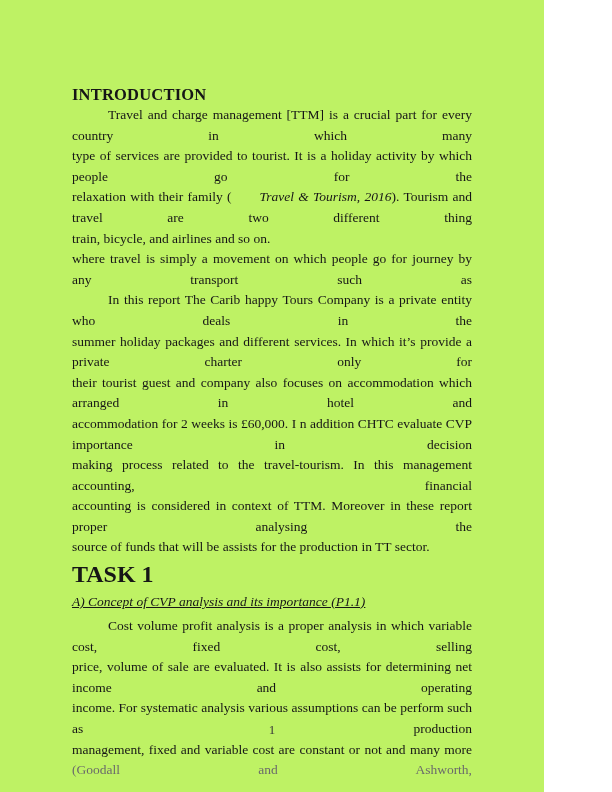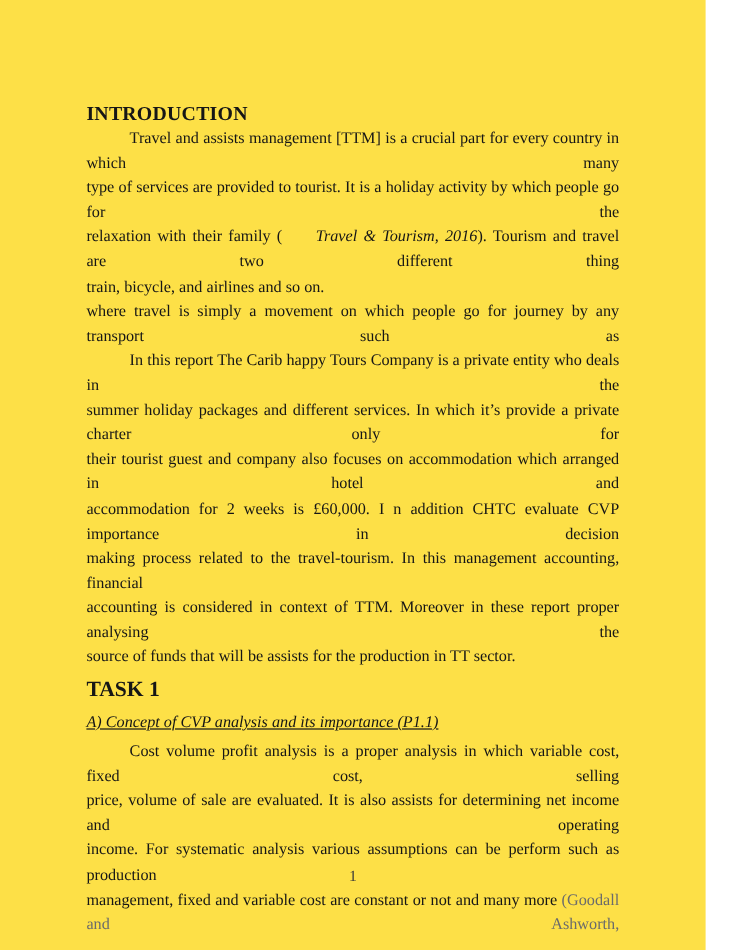--- a/index.html
+++ b/index.html
@@ -1,39 +1,39 @@
 <!DOCTYPE html>
 <html><head>
 <meta charset="utf-8">
 <style>
   html, body { margin: 0; padding: 0; background: #ffffff; }
   .page {
     position: relative;
-    width: 588px;
+    width: 544px;
     height: 792px;
-    background: #fde047;
+    background: #bef264;
     font-family: "Liberation Serif", serif;
     color: #161616;
     overflow: hidden;
   }
   .content {
     position: absolute;
     left: 72px;
     right: 72px;
     top: 84px;
   }
   .h-major {
     font-size: 16.5px;
     font-weight: bold;
     line-height: 21px;
     margin: 0;
     letter-spacing: 0.2px;
   }
   .h-task {
-    font-size: 18px;
+    font-size: 24px;
     font-weight: bold;
     line-height: 24px;
     margin: 4px 0 6px 0;
   }
   .subhead {
     font-size: 13.5px;
     line-height: 20px;
     margin: 0 0 4px 0;
     text-decoration: underline;
     font-style: italic;
@@ -63,21 +63,21 @@
 </style>
 </head>
 <body>
 
 <div class="page">
   <div class="content">
 
     <h1 class="h-major">INTRODUCTION</h1>
 
     <div class="para">
-        <div class="line j ind"><span class="t">Travel and assists management [TTM] is a crucial part for every country in which many</span></div>
+        <div class="line j ind"><span class="t">Travel and charge management [TTM] is a crucial part for every country in which many</span></div>
         <div class="line j"><span class="t">type of services are provided to tourist. It is a holiday activity by which people go for the</span></div>
         <div class="line j"><span class="t">relaxation with their family (</span><span class="it">Travel &amp; Tourism, 2016</span><span class="t">). Tourism and travel are two different thing</span></div>
         <div class="line"><span class="t">train, bicycle, and airlines and so on.</span></div>
         <div class="line j"><span class="t">where travel is simply a movement on which people go for journey by any transport such as</span></div>
       </div>
 
     <div class="para">
         <div class="line j ind"><span class="t">In this report The Carib happy Tours Company is a private entity who deals in the</span></div>
         <div class="line j"><span class="t">summer holiday packages and different services. In which it’s provide a private charter only for</span></div>
         <div class="line j"><span class="t">their tourist guest and company also focuses on accommodation which arranged in hotel and</span></div>

